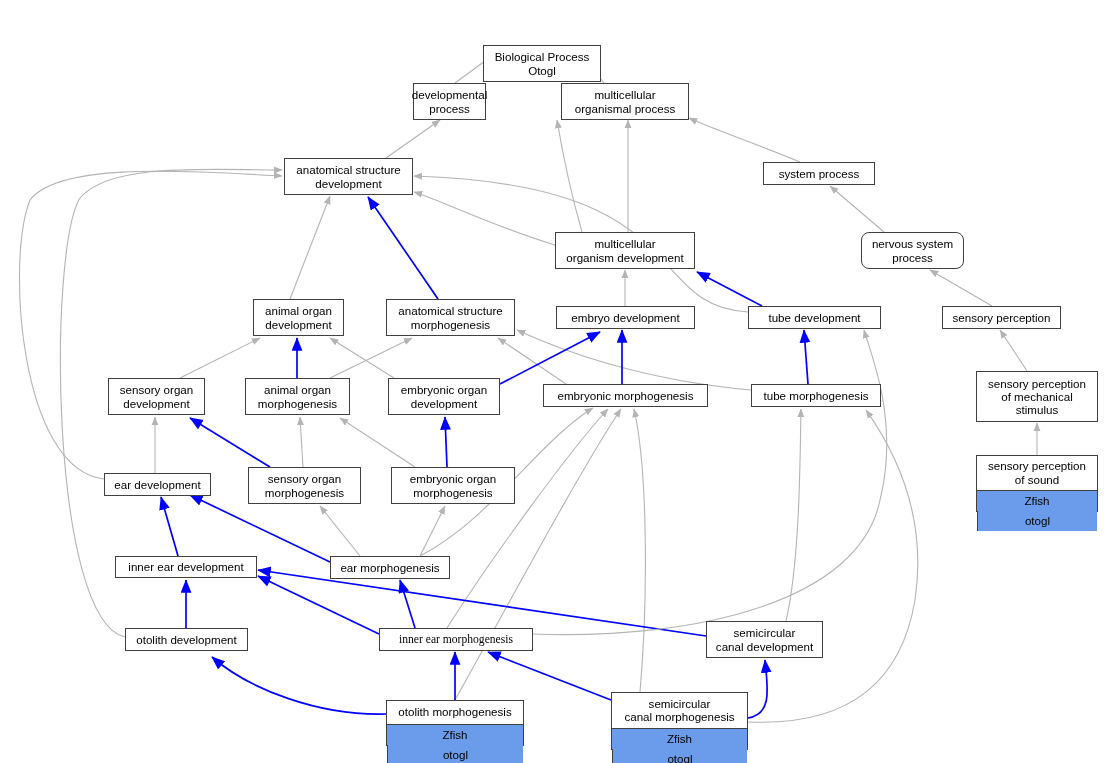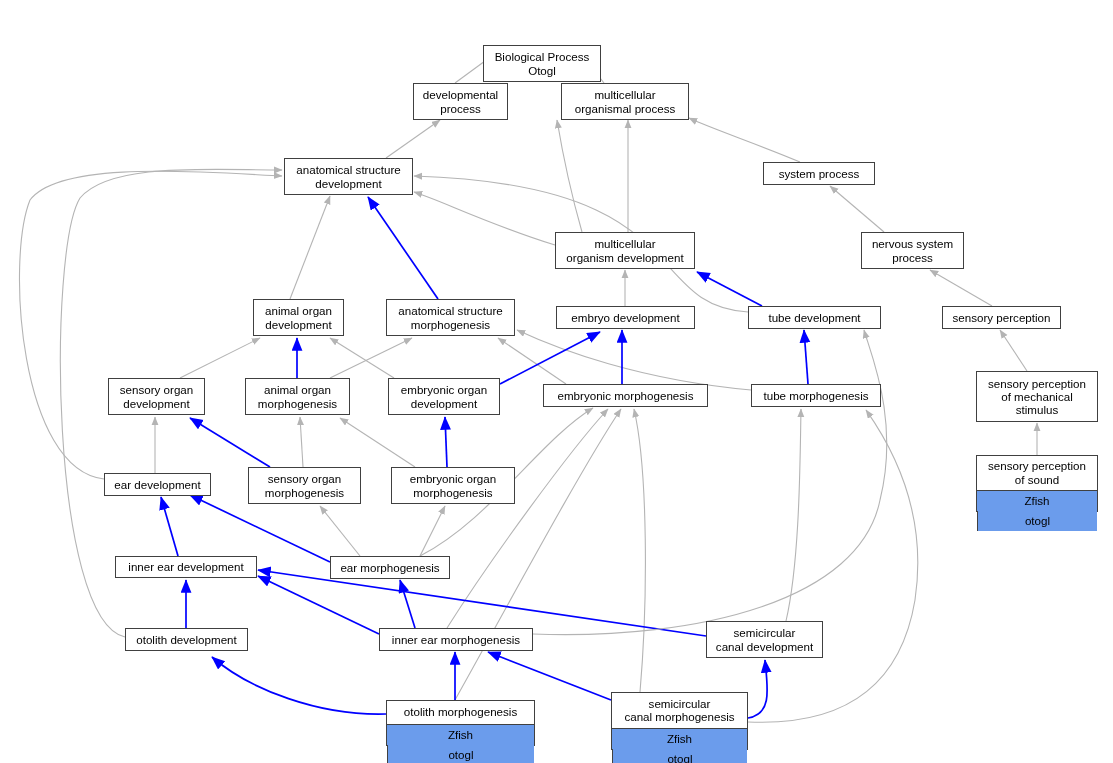--- a/index.html
+++ b/index.html
@@ -138,40 +138,40 @@
         <path d="M 533 634 C 700 640 860 600 880 500 C 900 420 870 352 864 330" stroke="#b4b4b4" stroke-width="1.1" fill="none" marker-end="url(#arr-default)"></path>
         <path d="M 748 722 C 840 726 900 690 915 600 C 930 500 880 430 866 410" stroke="#b4b4b4" stroke-width="1.1" fill="none" marker-end="url(#arr-default)"></path>
       </g>
   </svg>
 
   <div id="nodes-group">
       <div class="node" style="left: 483px; top: 12px; width: 118px; height: 37px; margin-top: 33px;">
         <div class="node-label">Biological Process
 Otogl</div>
       </div>
-      <div class="node" style="left: 413px; top: 83px; width: 95px; height: 37px;">
+      <div class="node" style="left: 413px; top: 83px; width: 73px; height: 37px;">
         <div class="node-label">developmental
 process</div>
       </div>
       <div class="node" style="left: 561px; top: 83px; width: 128px; height: 37px;">
         <div class="node-label">multicellular
 organismal process</div>
       </div>
       <div class="node" style="left: 284px; top: 158px; width: 129px; height: 37px;">
         <div class="node-label">anatomical structure
 development</div>
       </div>
       <div class="node" style="left: 763px; top: 162px; width: 112px; height: 23px; align-items: center;">
         <div class="node-label">system process</div>
       </div>
       <div class="node" style="left: 555px; top: 232px; width: 140px; height: 37px;">
         <div class="node-label">multicellular
 organism development</div>
       </div>
-      <div class="node" style="left: 861px; top: 232px; width: 103px; height: 37px;">
+      <div class="node" style="left: 861px; top: 232px; width: 103px; height: 37px; border-radius: 8px;">
         <div class="node-label">nervous system
 process</div>
       </div>
       <div class="node" style="left: 253px; top: 299px; width: 91px; height: 37px;">
         <div class="node-label">animal organ
 development</div>
       </div>
       <div class="node" style="left: 386px; top: 299px; width: 129px; height: 37px;">
         <div class="node-label">anatomical structure
 morphogenesis</div>
@@ -229,28 +229,28 @@
       </div>
       <div class="node" style="left: 115px; top: 556px; width: 142px; height: 22px;">
         <div class="node-label">inner ear development</div>
       </div>
       <div class="node" style="left: 330px; top: 556px; width: 120px; height: 23px;">
         <div class="node-label">ear morphogenesis</div>
       </div>
       <div class="node" style="left: 125px; top: 628px; width: 123px; height: 23px;">
         <div class="node-label">otolith development</div>
       </div>
-      <div class="node" style="left: 379px; top: 628px; width: 154px; height: 23px;">
+      <div class="node" style="left: 379px; top: 628px; width: 154px; height: 23px; font-family: Liberation Serif, serif;">
         <div class="node-label">inner ear morphogenesis</div>
       </div>
       <div class="node" style="left: 706px; top: 621px; width: 117px; height: 37px;">
         <div class="node-label">semicircular
 canal development</div>
       </div>
-      <div class="node highlight" style="left: 386px; top: 700px; width: 149px; height: 46px;">
+      <div class="node highlight" style="left: 386px; top: 700px; width: 138px; height: 46px;">
         <div class="node-label">otolith morphogenesis</div>
         <div class="tag-row">
           <div class="tag-cell">Zfish</div>
           <div class="tag-cell">otogl</div>
         </div>
       </div>
       <div class="node highlight" style="left: 611px; top: 692px; width: 137px; height: 58px;">
         <div class="node-label">semicircular
 canal morphogenesis</div>
         <div class="tag-row">

